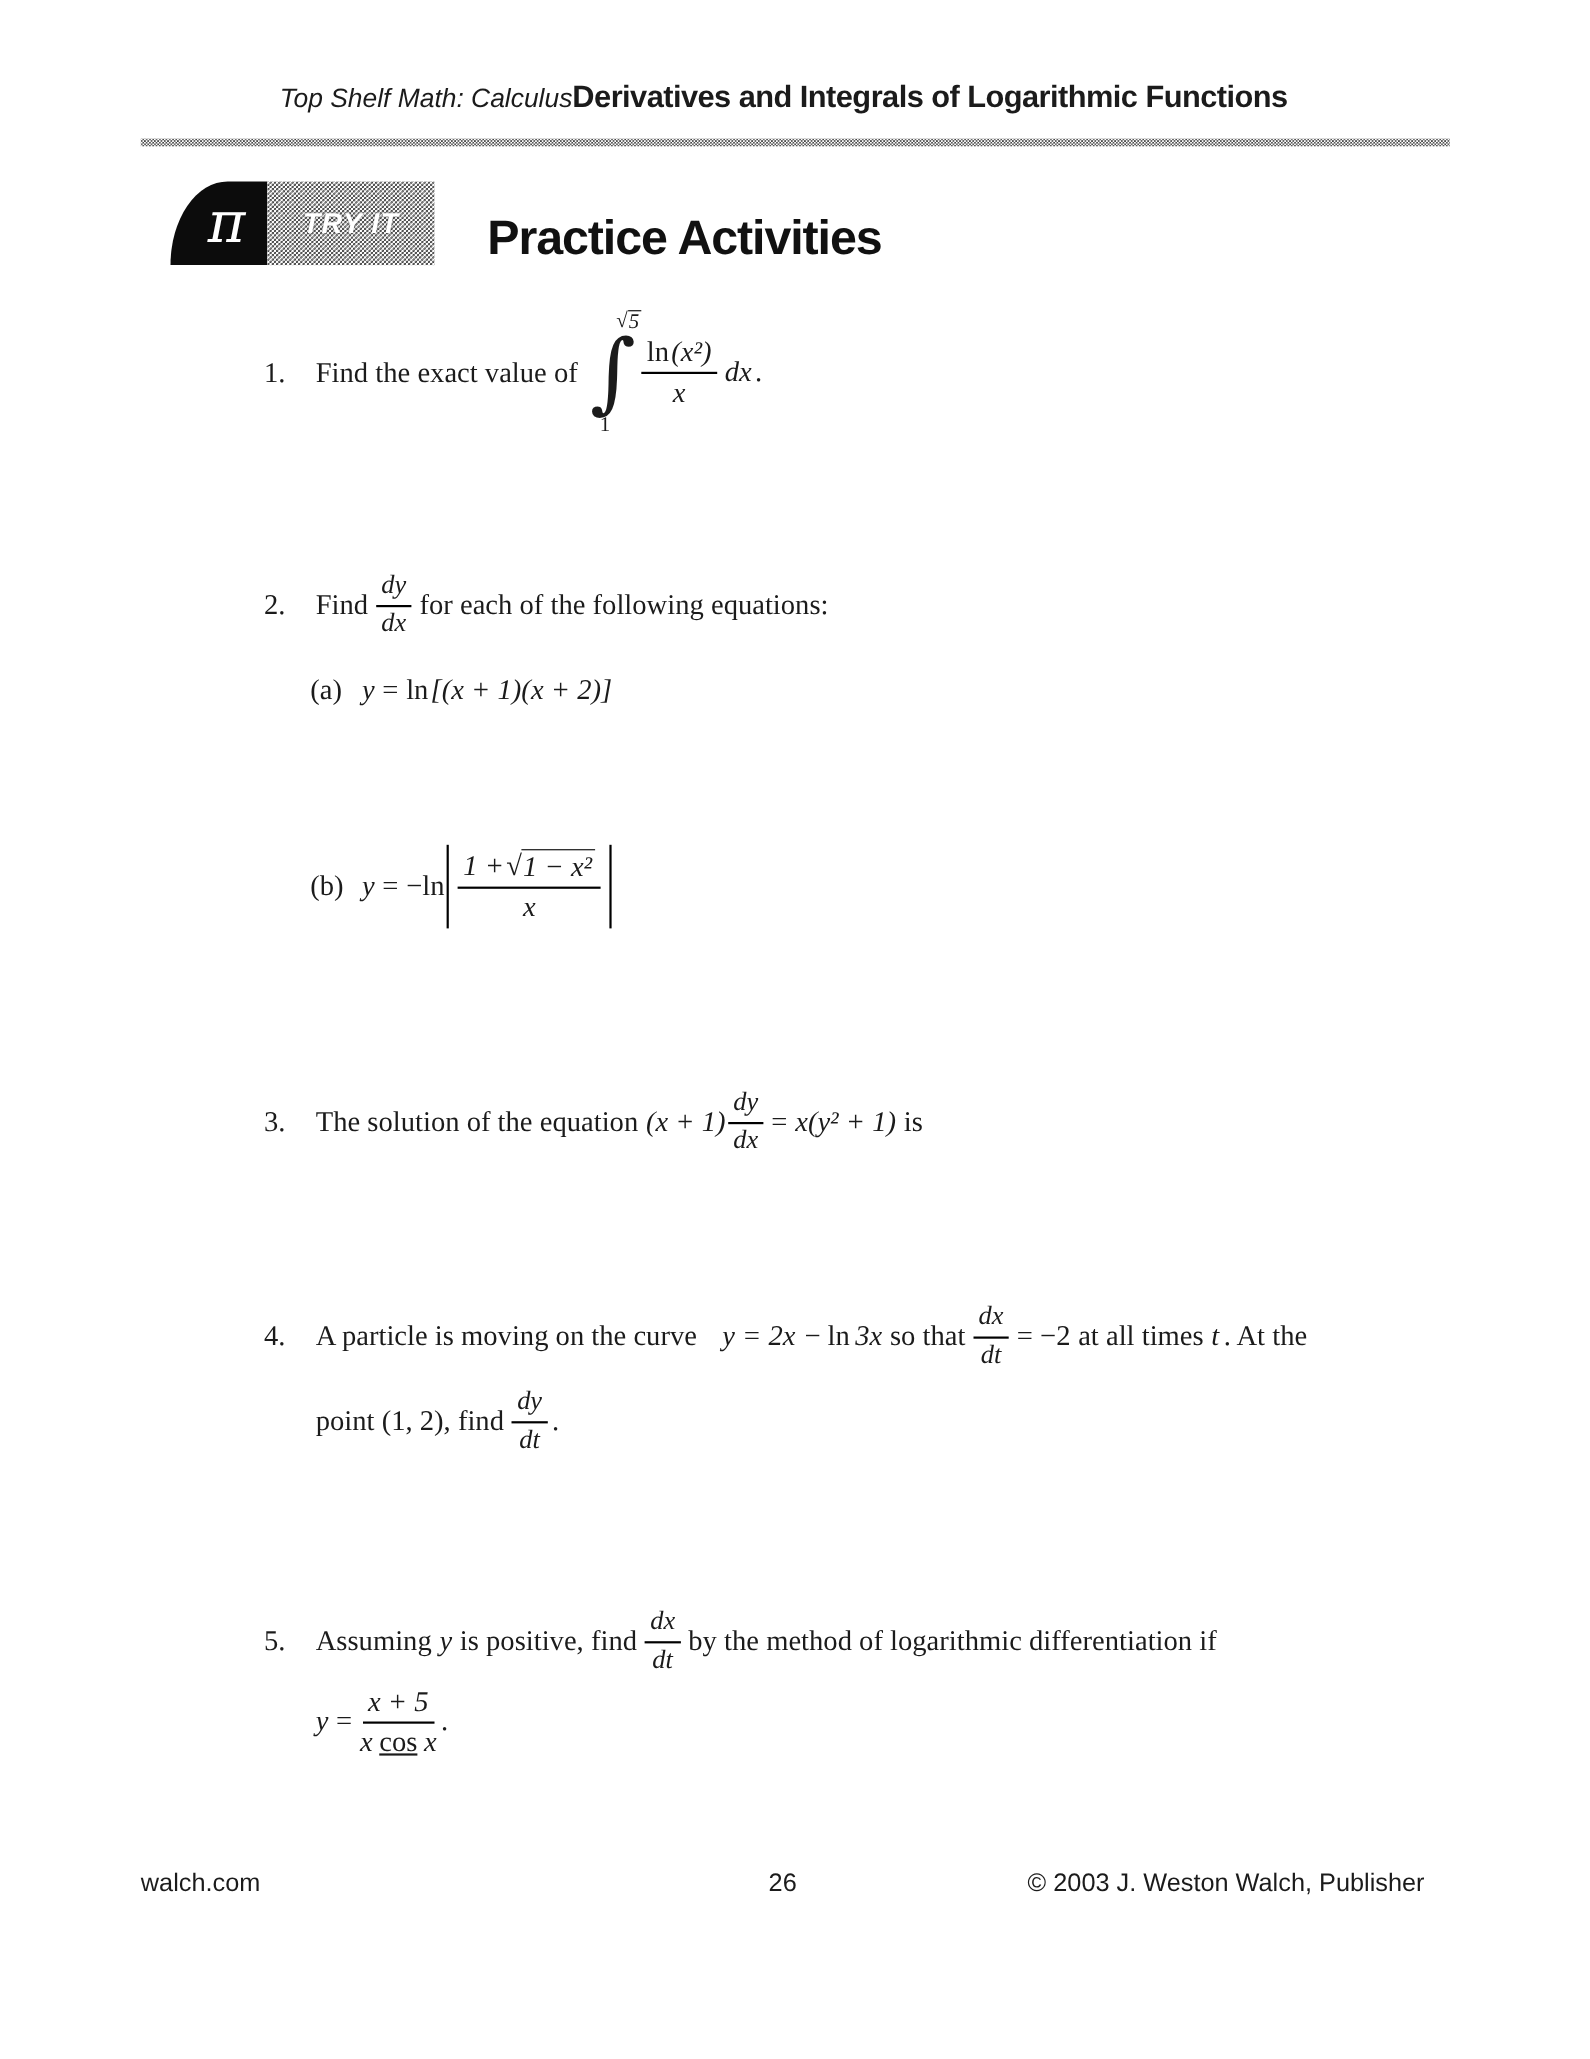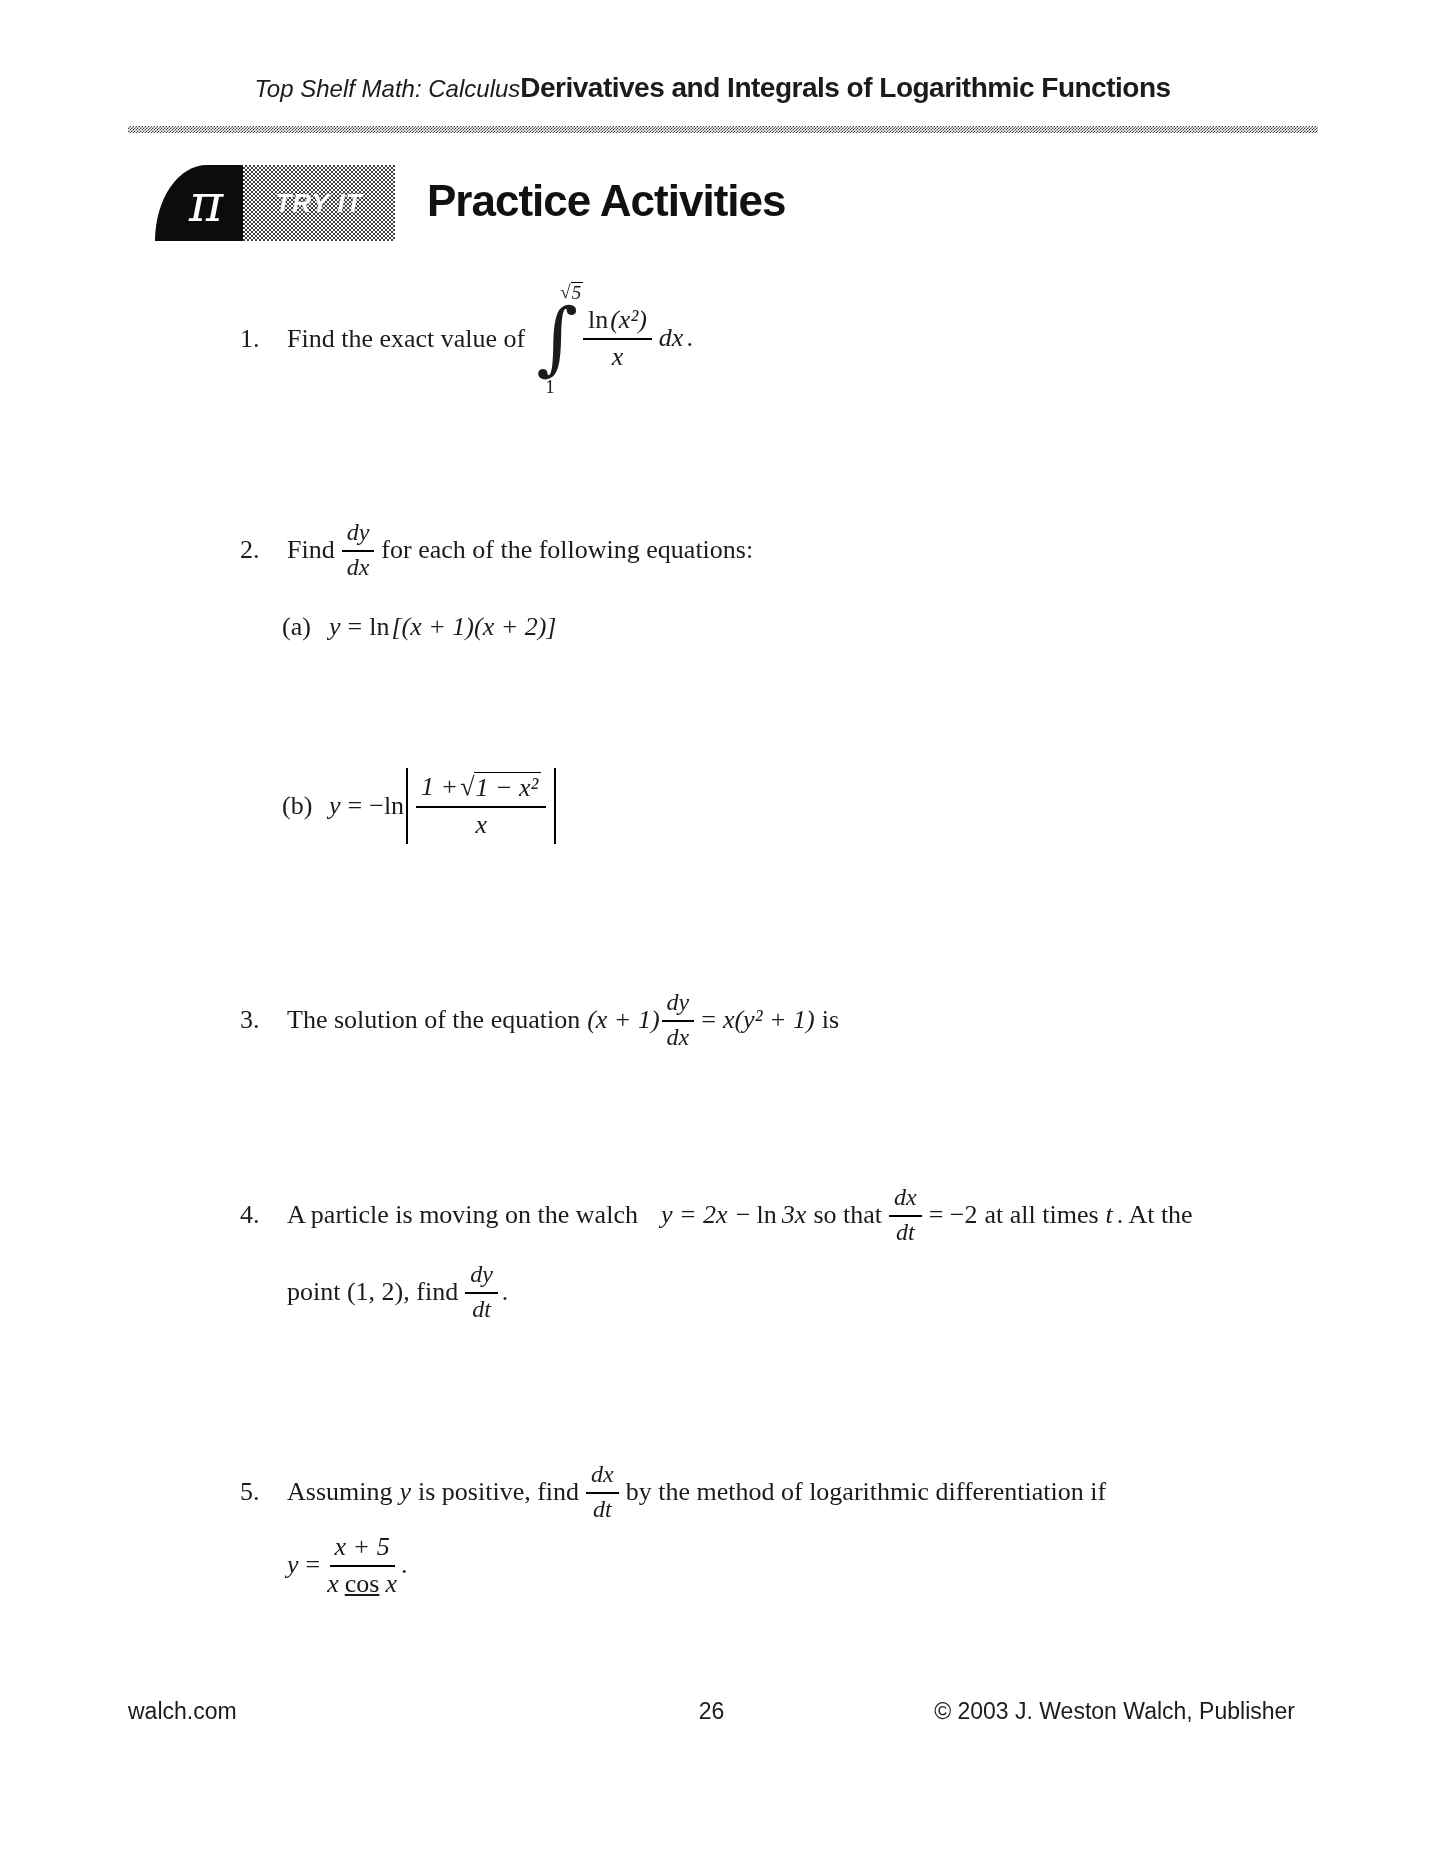--- a/index.html
+++ b/index.html
@@ -24,21 +24,21 @@
   
   .badge{position:absolute;left:155px;top:165px;height:76px;display:flex;}
   .badge-black{width:88px;background:#0c0c0c;border-top-left-radius:52px 76px;
     display:flex;align-items:center;justify-content:center;box-sizing:border-box;padding-left:14px;}
   .badge-pi{color:#ffffff;font-family:"DejaVu Serif",serif;font-style:italic;
     font-size:52px;line-height:1;}
   .badge-checker{width:152px;display:flex;align-items:center;justify-content:center;}
   .tryit{color:#ffffff;font-family:"Liberation Sans",sans-serif;font-weight:700;
     font-style:italic;font-size:26px;letter-spacing:1px;
     text-shadow:0 0 3px rgba(40,40,40,0.55);}
-  .title{position:absolute;left:427px;top:176px;margin:0;
+  .title{position:absolute;left:427px;top:176px;margin:16px;
     font-family:"Liberation Sans",sans-serif;font-weight:700;font-size:44px;
     letter-spacing:-1px;color:#111;}
 
   
   .prob{position:absolute;display:flex;align-items:center;white-space:nowrap;
         font-size:26px;column-gap:7px;line-height:1.3;}
   .pnum{min-width:40px;}
   .math{font-style:italic;}
   .fn{font-style:normal;}
   .tg{display:inline-flex;align-items:center;column-gap:2px;}
@@ -187,21 +187,21 @@
         <span class="fden">dx</span>
       </span>
     </span>
     <span>=</span>
     <span class="math">x(y² + 1)</span>
     <span>is</span>
   </div>
 
   <div class="prob" id="p4a">
     <span class="pnum">4.</span>
-    <span>A particle is moving on the walch</span>
+    <span>A particle is moving on the curve</span>
     <span class="tg4">
       <span class="math">y = 2x −</span>
       <span class="fn">ln</span>
       <span class="math">3x</span>
     </span>
     <span>so that</span>
     <span class="frac">
       <span class="fnum">dx</span>
       <span class="fden">dt</span>
     </span>

